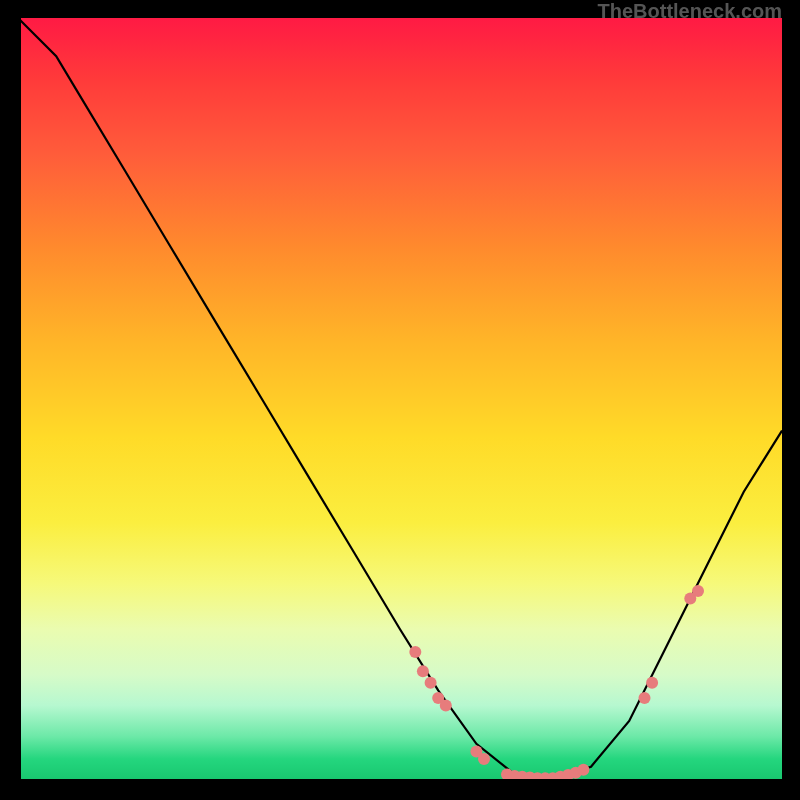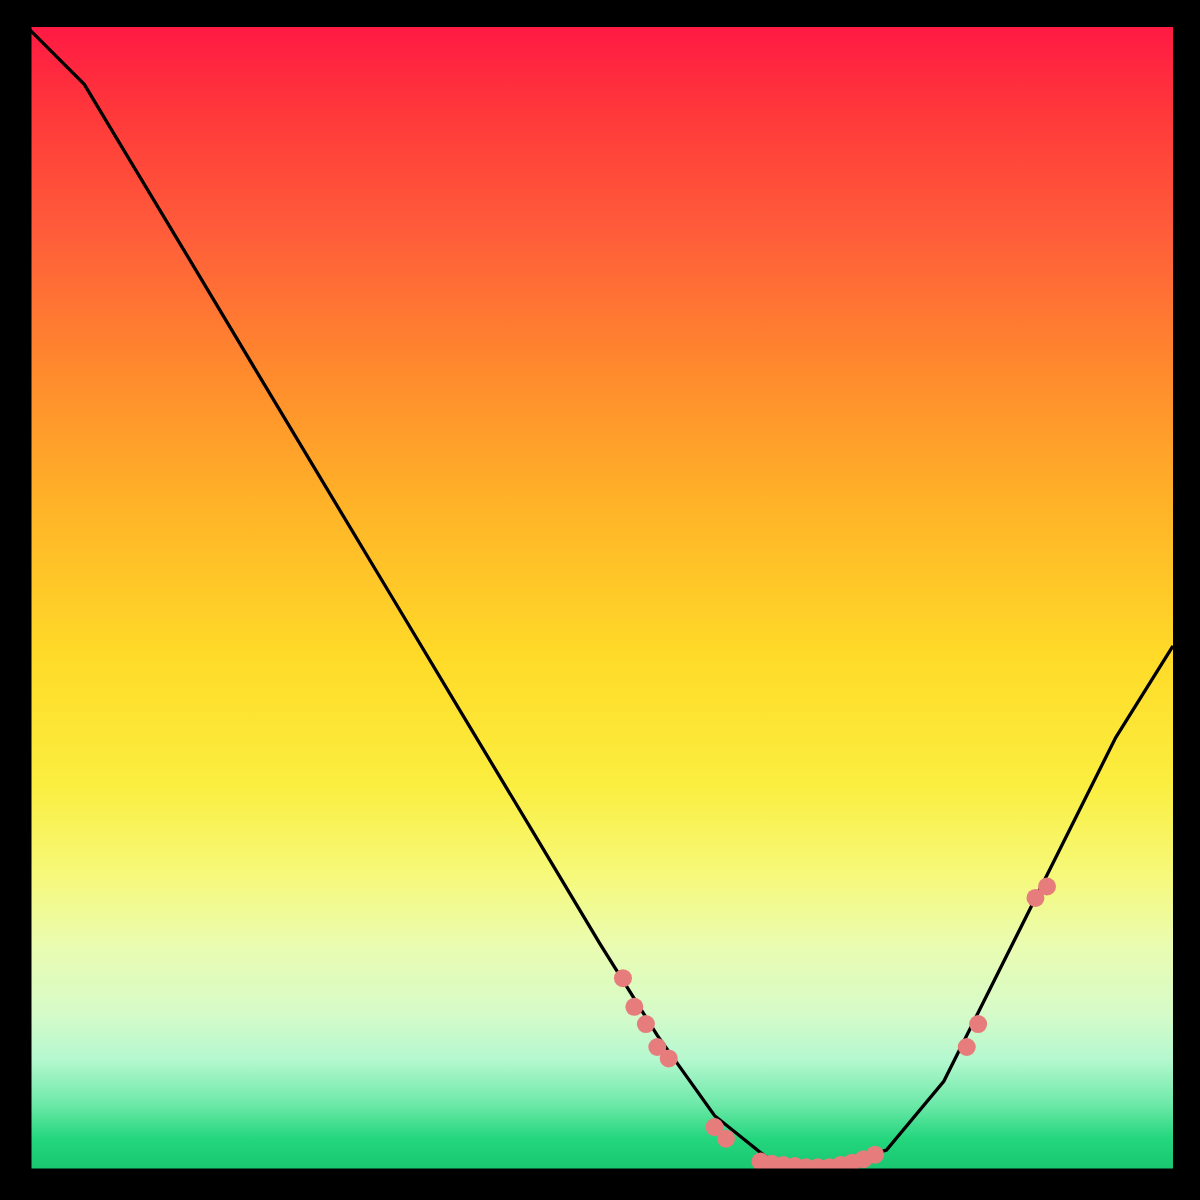--- a/index.html
+++ b/index.html
@@ -105,13 +105,14 @@
         <circle cx="550.1" cy="757.1" r="6" class="datapoint"></circle>
         <circle cx="557.7" cy="754.8" r="6" class="datapoint"></circle>
         <circle cx="565.4" cy="751.8" r="6" class="datapoint"></circle>
         <circle cx="626.5" cy="680.0" r="6" class="datapoint"></circle>
         <circle cx="634.1" cy="664.7" r="6" class="datapoint"></circle>
         <circle cx="672.3" cy="580.6" r="6" class="datapoint"></circle>
         <circle cx="680.0" cy="573.0" r="6" class="datapoint"></circle>
       </g>
   </svg>
   <div class="axes-border"></div>
+  <div class="watermark">TheBottleneck.com</div>
 </div>
 
 </body></html>

